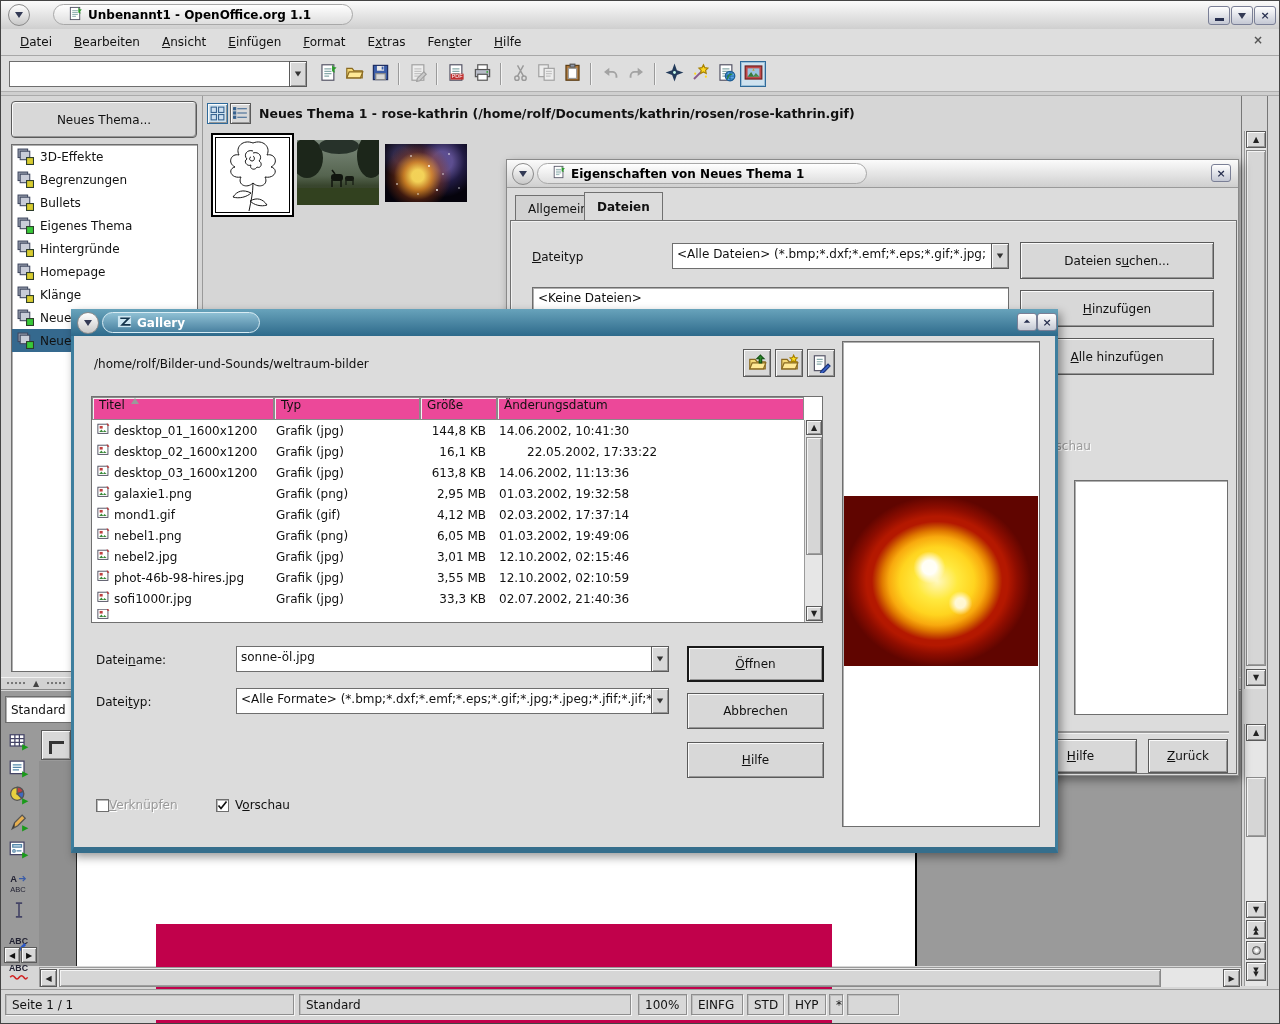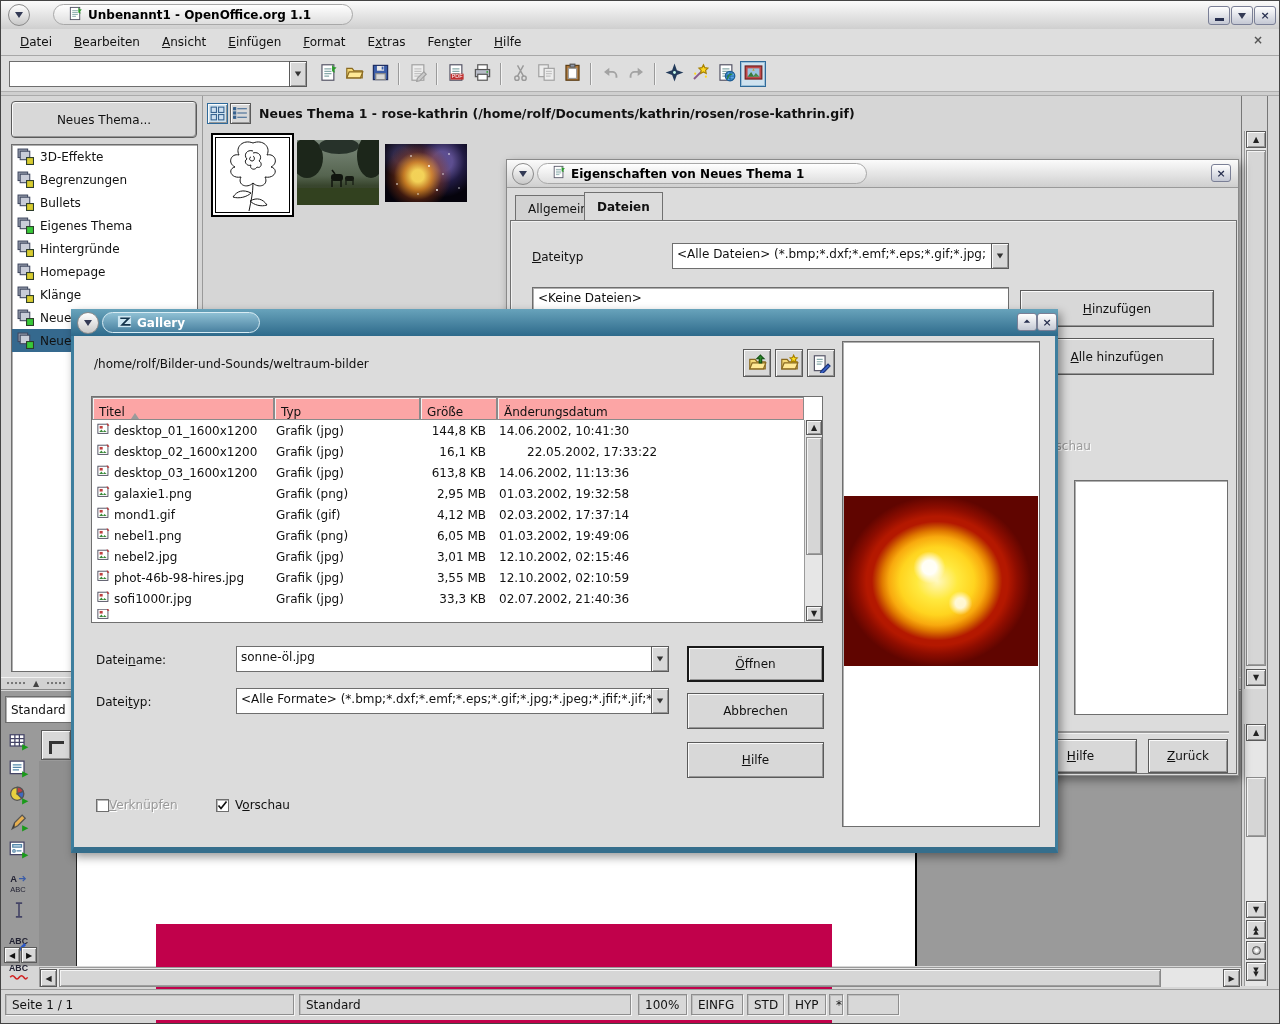--- a/index.html
+++ b/index.html
@@ -54,22 +54,22 @@
   .dlg{box-shadow:3px 4px 9px rgba(0,0,0,.4);box-sizing:border-box;}
   .combo{display:flex;align-items:stretch;}
   .combo .field{flex:1;background:#fff;border:1px solid #6e6e6e;border-right:none;
                 padding:3px 4px;white-space:nowrap;overflow:hidden;box-sizing:border-box;}
   .combo .drop{width:18px;}
   .cb-box{width:13px;height:13px;background:#fff;border:1px solid #6e6e6e;
           box-shadow:inset 1px 1px 0 #b8b8b8;display:flex;align-items:center;justify-content:center;box-sizing:border-box;}
   .tab{height:26px;padding:0 12px;display:flex;align-items:center;background:#d2d2d2;
        border:1px solid #707070;border-bottom:none;box-sizing:border-box;}
   .tab.active{background:#dcdcdc;font-weight:bold;height:29px;}
-  .hdr-cell{background:#fca5a5;border:1px solid #8a8a8a;
-            box-shadow:inset 1px 1px 0 #f2f2f2;display:flex;align-items:flex-end;
+  .hdr-cell{background:#ec4899;border:1px solid #8a8a8a;
+            box-shadow:inset 1px 1px 0 #f2f2f2;display:flex;align-items:flex-start;
             padding:0 6px;box-sizing:border-box;white-space:nowrap;overflow:hidden;}
   .frow{height:21px;display:flex;align-items:center;white-space:nowrap;}
   .fcell{overflow:hidden;white-space:nowrap;box-sizing:border-box;}
   .sb-track{background:#e6e6e6;border-left:1px solid #9a9a9a;box-sizing:border-box;}
   .sb-thumb{background:#d6d6d6;border:1px solid #8a8a8a;
             box-shadow:inset 1px 1px 0 #f4f4f4,inset -1px -1px 0 #9e9e9e;box-sizing:border-box;}
   .arrow-btn{font-size:8px;color:#222;}
   .sc{display:flex;align-items:center;justify-content:center;}
 
   
@@ -544,20 +544,21 @@
     <div class="abs combo" style="left:165px;top:83px;width:337px;height:26px;">
       <span class="field">&lt;Alle Dateien&gt; (*.bmp;*.dxf;*.emf;*.eps;*.gif;*.jpg;</span>
       <span class="drop btn3d">
           <span class="tri-down" style="border-top-color:#333;transform:scale(.8);"></span>
         </span>
     </div>
     <div class="abs sunken" style="left:25px;top:127px;width:477px;height:280px;padding:3px 5px;box-sizing:border-box;">
       <span>&lt;Keine Dateien&gt;</span>
     </div>
 
+    <div class="abs btn3d" style="left:513px;top:82px;width:194px;height:37px;">Dateien s<u>u</u>chen...</div>
     <div class="abs btn3d" style="left:513px;top:130px;width:194px;height:37px;"><u>H</u>inzufügen</div>
     <div class="abs btn3d" style="left:513px;top:178px;width:194px;height:37px;"><span class="dis-text" style="position:absolute;width:100%;text-align:center;"></span><u>A</u>lle hinzufügen</div>
 
     <div class="abs" style="left:510px;top:279px;display:flex;align-items:center;gap:6px;">
       <span class="cb-box"></span>
       <span class="dis-text">V<u>o</u>rschau</span>
     </div>
     <div class="abs sunken" style="left:567px;top:320px;width:154px;height:235px;"></div>
 
     <div class="abs" style="left:10px;top:571px;width:712px;height:2px;background:#9a9a9a;border-bottom:1px solid #f2f2f2;"></div>

